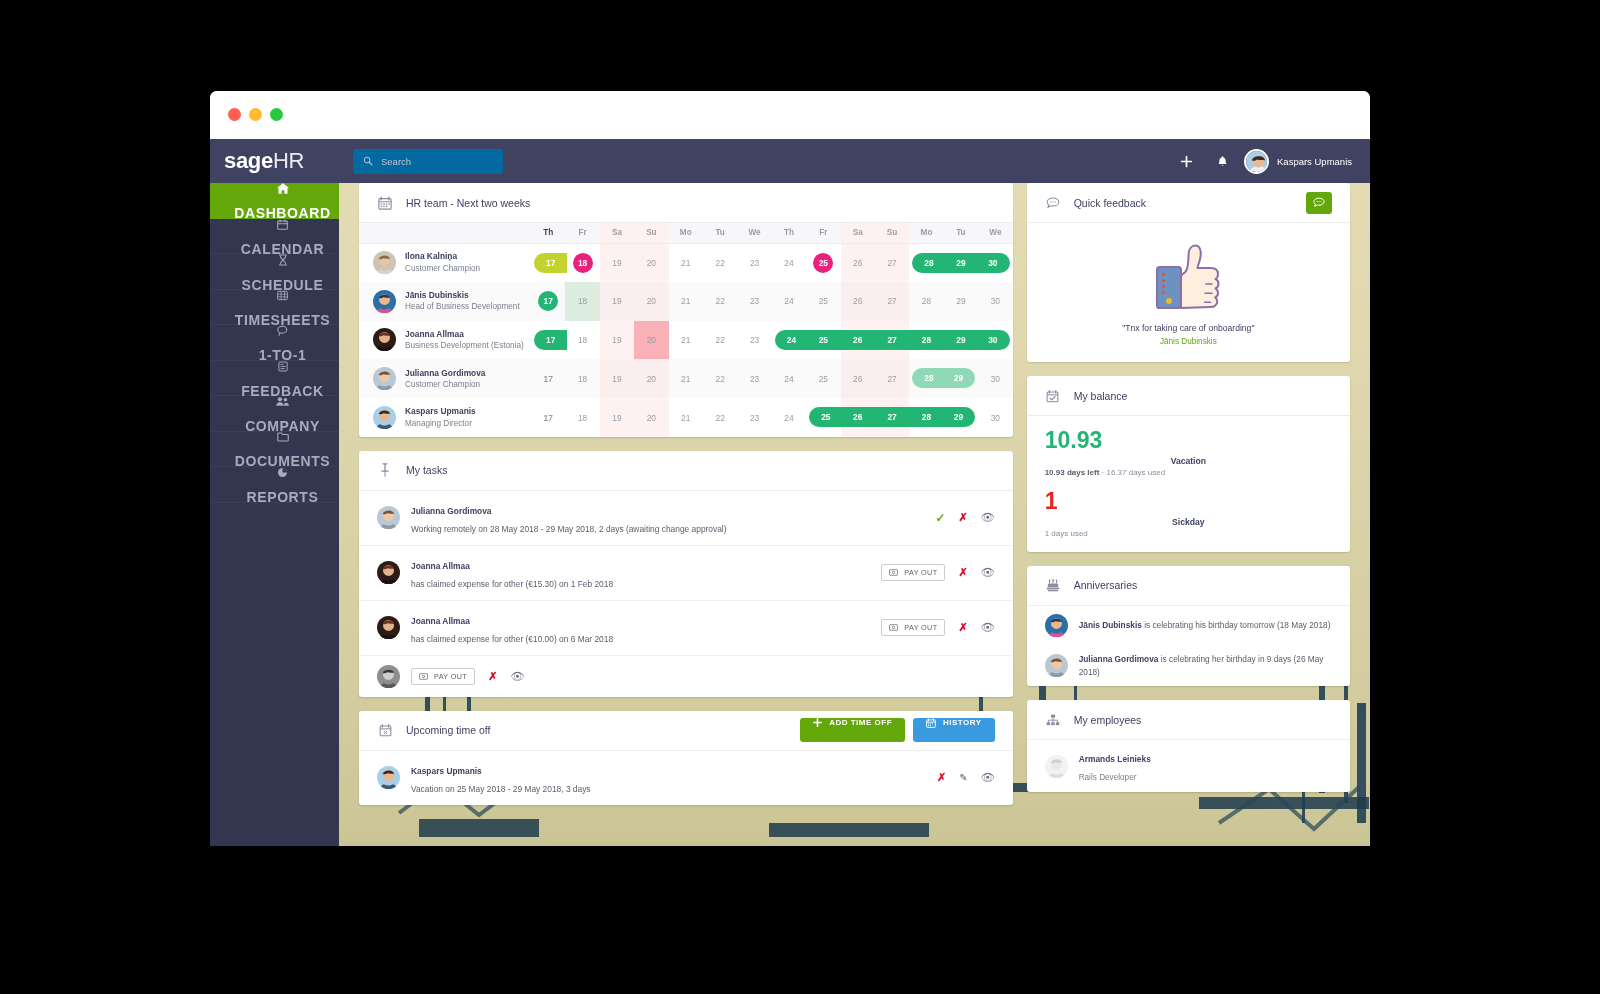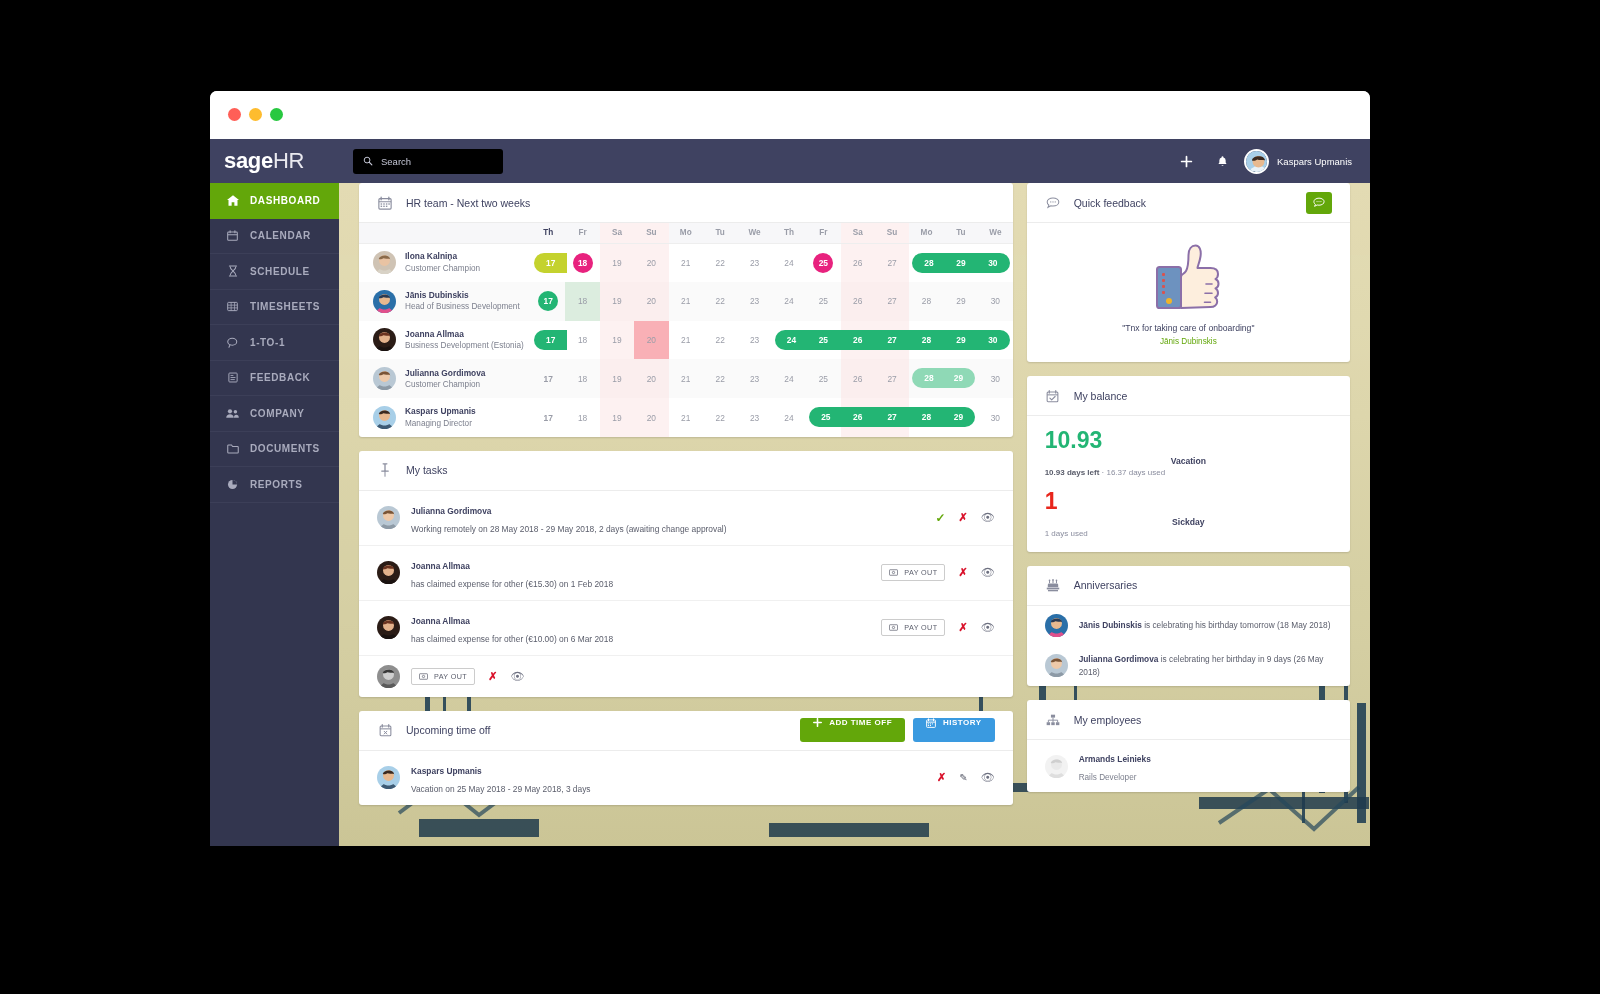--- a/index.html
+++ b/index.html
@@ -19,37 +19,37 @@
   .dots { position:absolute; left:18px; top:17px; display:flex; gap:8px; }
   .dot { width:13px; height:13px; border-radius:50%; }
   .dot.r{background:#ff5f57;} .dot.y{background:#febc2e;} .dot.g{background:#28c840;}
 
   
   .topnav { height:44px; background:#3f4261; display:flex; align-items:center; position:relative; }
   .brand { width:129px; padding-left:14px; font-size:22px; letter-spacing:-.3px; color:#fff; }
   .brand b { font-weight:bold; }
   .brand span { font-weight:300; color:#e9e9ef; }
   .searchbox {
-    margin-left:14px; width:150px; height:25px; background:#000000; border-radius:3px;
+    margin-left:14px; width:150px; height:25px; background:#0369a1; border-radius:3px;
     display:flex; align-items:center; gap:8px; padding:0 10px;
   }
   .searchbox .ph { font-size:9.5px; color:#c3c5d4; }
   .topright { position:absolute; right:8px; top:0; height:44px; display:flex; align-items:center; gap:0; }
   .ticon { width:36px; height:44px; display:flex; align-items:center; justify-content:center; color:#fff; }
   .userchip { display:flex; align-items:center; gap:8px; padding:0 10px 0 4px; }
   .userchip .av { width:25px; height:25px; border-radius:50%; overflow:hidden; border:2px solid #fff; }
   .userchip .nm { font-size:9.5px; color:#fff; }
 
   
   .body { display:flex; height:663px; position:relative; }
 
   .sidebar { width:129px; background:#33364f; flex:0 0 129px; }
   .navitem {
     height:35.5px; display:flex; align-items:center; gap:11px; padding-left:16px;
-    border-bottom:1px solid #3c3f58; color:#a9abbd; font-size:10px; letter-spacing:.6px; font-weight:bold;
+    border-bottom:1px solid #3c3f58; color:#a9abbd; font-size:14px; letter-spacing:.6px; font-weight:bold;flex-direction:column;
   }
   .navitem.active { background:#63a70a; color:#fff; border-bottom-color:#63a70a; }
   .navitem .ni { width:13px; display:flex; justify-content:center; }
 
   
   .content {
     flex:1; position:relative; overflow:hidden;
     background:
       linear-gradient(180deg,#ded7b0 0%, #e2dcb6 16%, #ded6ac 30%, #d9d3a8 45%, #d6d0a4 60%, #cfc99c 100%);
   }

